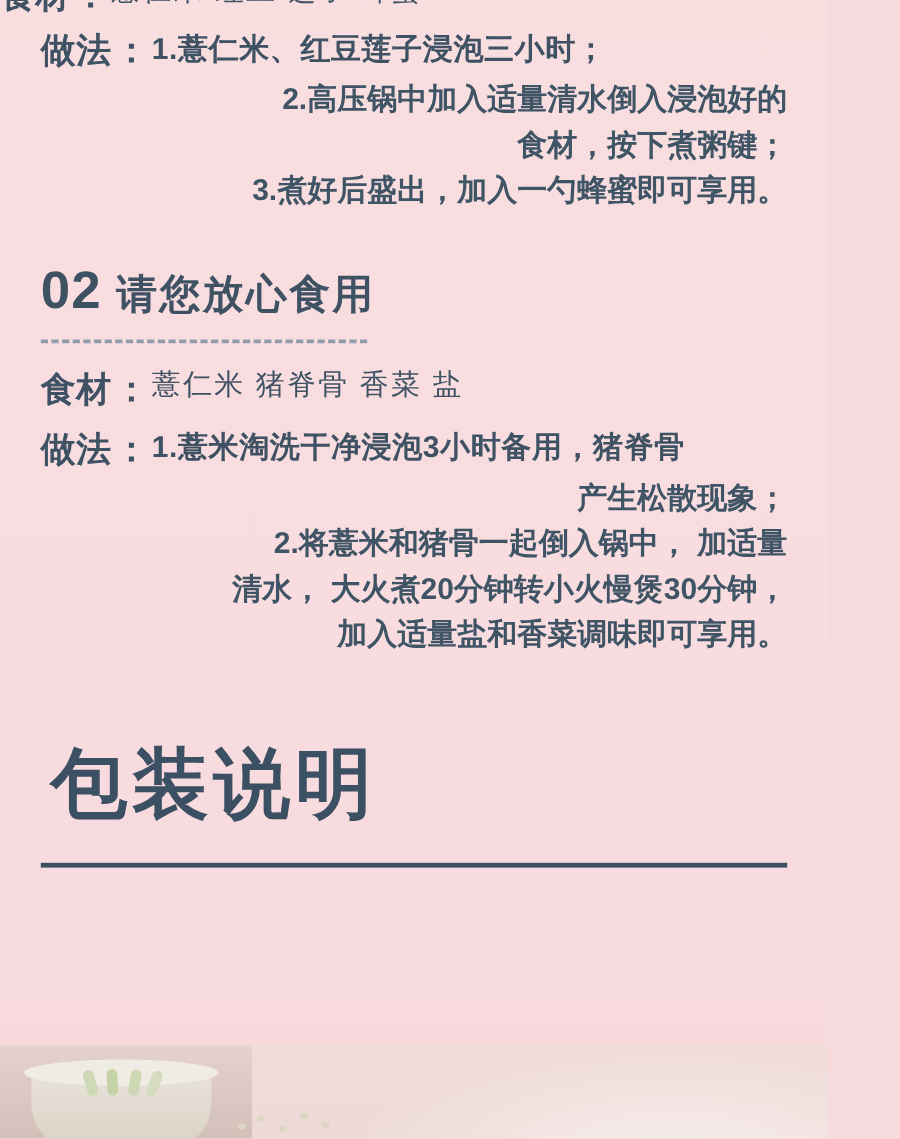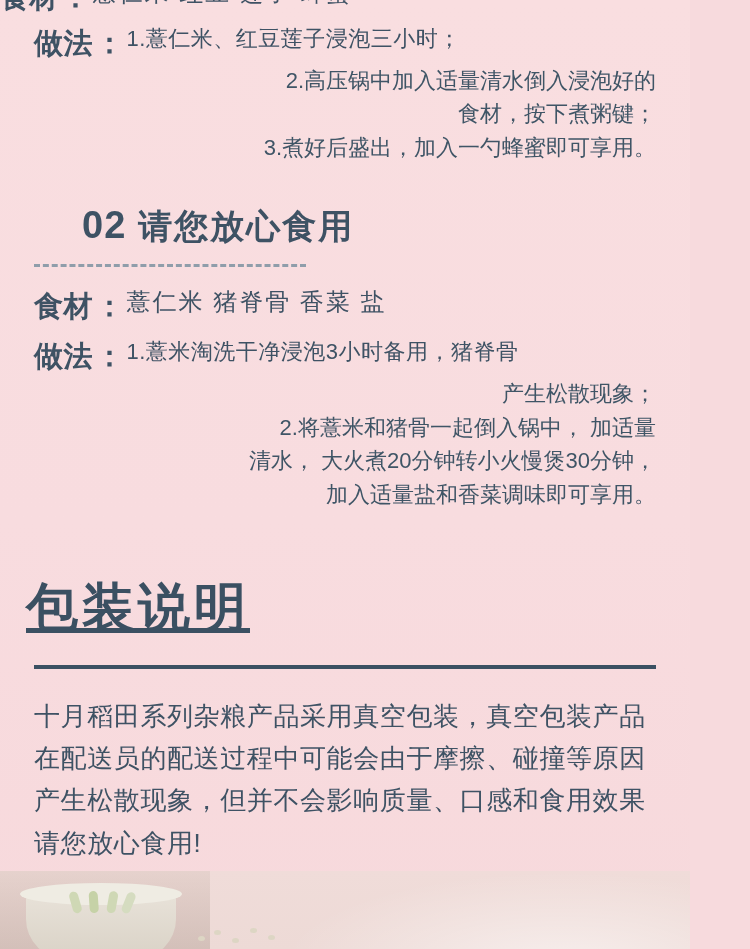--- a/index.html
+++ b/index.html
@@ -50,23 +50,23 @@
   }
   .value {
     font-size: 24px;
     line-height: 1.45;
     font-weight: 500;
   }
   .value.spaced {
     letter-spacing: 2px;
   }
   .steps {
-    font-size: 22px;
+    font-size: 25px;
     line-height: 1.52;
-    font-weight: 400;
+    font-weight: 700;
   }
   .indent {
     padding-left: 34px;
     text-align: right;
   }
 
   
   .clipped-top {
     position: relative;
     height: 22px;
@@ -77,49 +77,47 @@
     top: -24px;
     left: 0;
   }
 
   
   .sec-head {
     margin: 40px 0 0 0;
     padding: 0 34px;
   }
   .sec-head .num {
-    font-size: 38px;
+    font-size: 44px;
     font-weight: bold;
     color: #3e5264;
     letter-spacing: 1px;
-    margin-left: 48px;
   }
   .sec-head .title {
     font-size: 34px;
     font-weight: bold;
     color: #3e5264;
     letter-spacing: 2px;
     margin-left: 12px;
   }
   .dashed {
     margin: 14px 34px 18px 34px;
     width: 272px;
     border-top: 3px dashed #8a9aa8;
     opacity: 0.95;
   }
 
   
   .big-head {
     margin: 62px 0 0 0;
-    padding: 0 26px;
-    font-size: 52px;
+    padding: 0 42px;
+    font-size: 64px;
     font-weight: bold;
     letter-spacing: 4px;
     color: #3b5062;
-    text-decoration: underline;
   }
   .rule {
     margin: 22px 34px 0 34px;
     height: 0;
     border-top: 4px solid #3b5062;
   }
 
   
   .para {
     margin: 26px 0 0 0;
@@ -252,26 +250,20 @@
     </div>
     <div class="steps indent">产生松散现象；</div>
     <div class="steps indent">2.将薏米和猪骨一起倒入锅中， 加适量</div>
     <div class="steps indent">清水， 大火煮20分钟转小火慢煲30分钟，</div>
     <div class="steps indent">加入适量盐和香菜调味即可享用。</div>
   </div>
 
   <div class="big-head">包装说明</div>
   <div class="rule"></div>
 
-  <div class="para">
-    <p>十月稻田系列杂粮产品采用真空包装，真空包装产品</p>
-    <p>在配送员的配送过程中可能会由于摩擦、碰撞等原因</p>
-    <p>产生松散现象，但并不会影响质量、口感和食用效果</p>
-    <p>请您放心食用!</p>
-  </div>
 
   <div class="photo">
     <div class="backdrop"></div>
     <div class="shadow-left"></div>
     <div class="bowl"></div>
     <div class="bowl-rim"></div>
     <div class="grain g1"></div>
     <div class="grain g2"></div>
     <div class="grain g3"></div>
     <div class="grain g4"></div>

